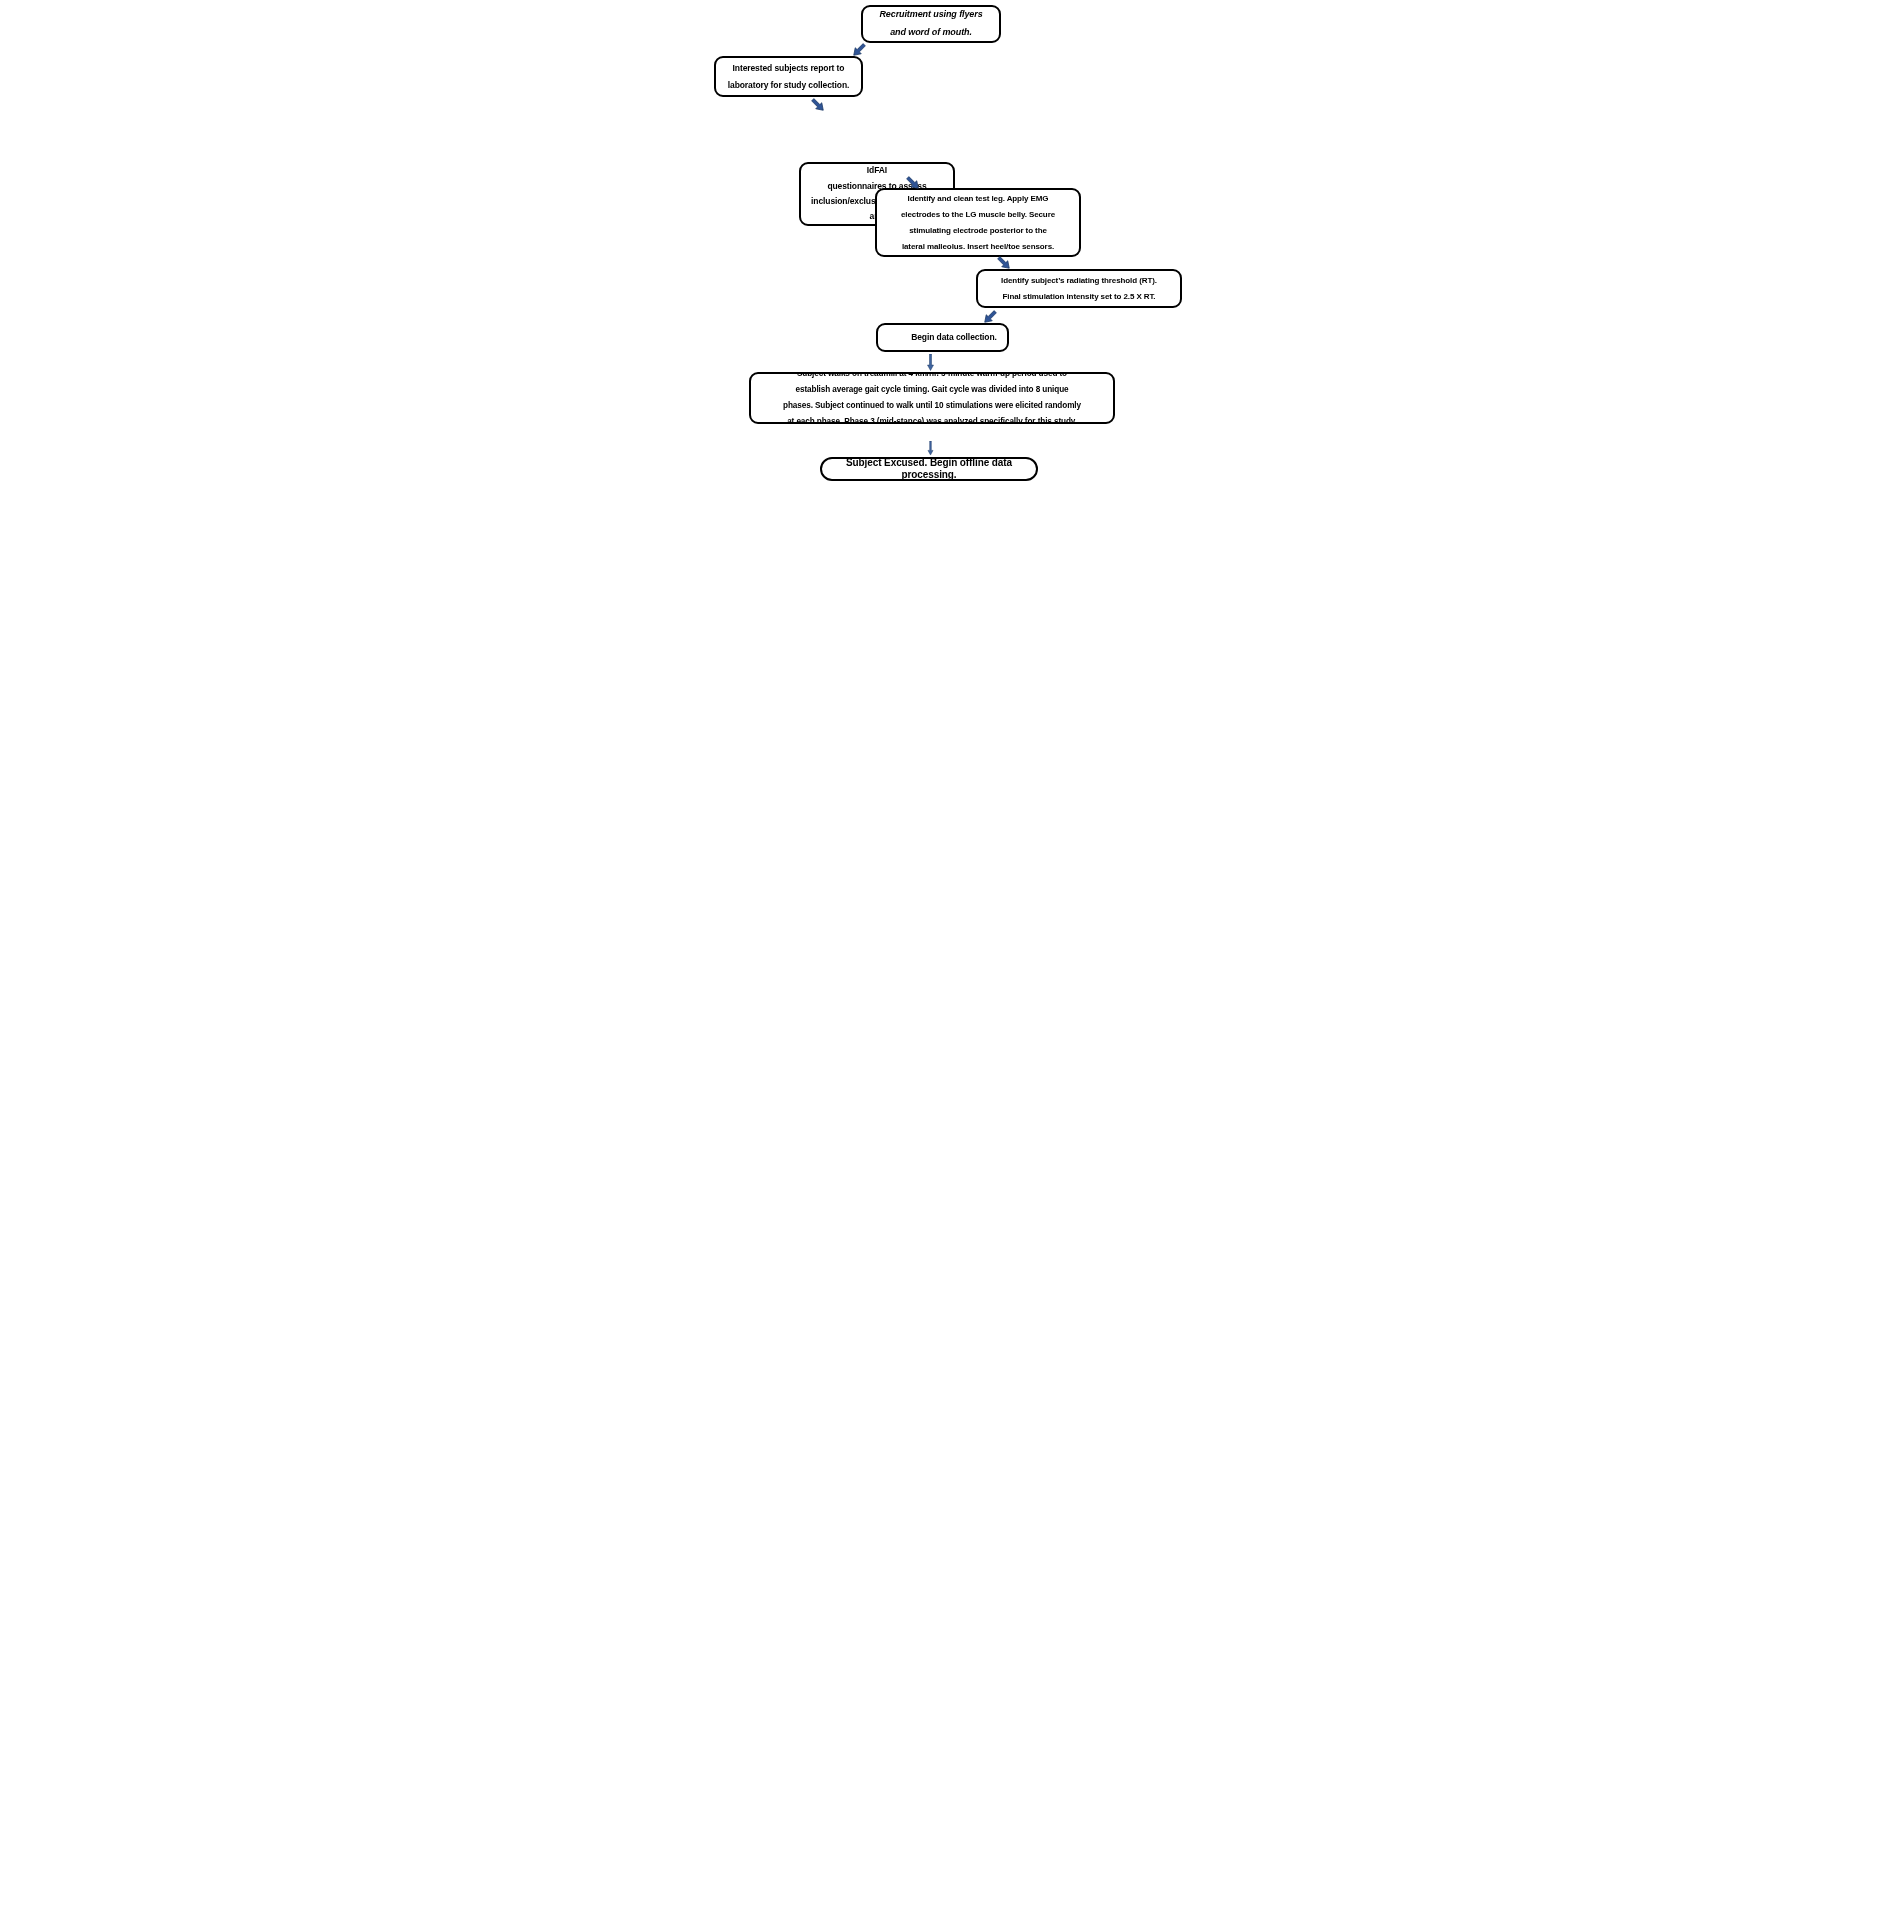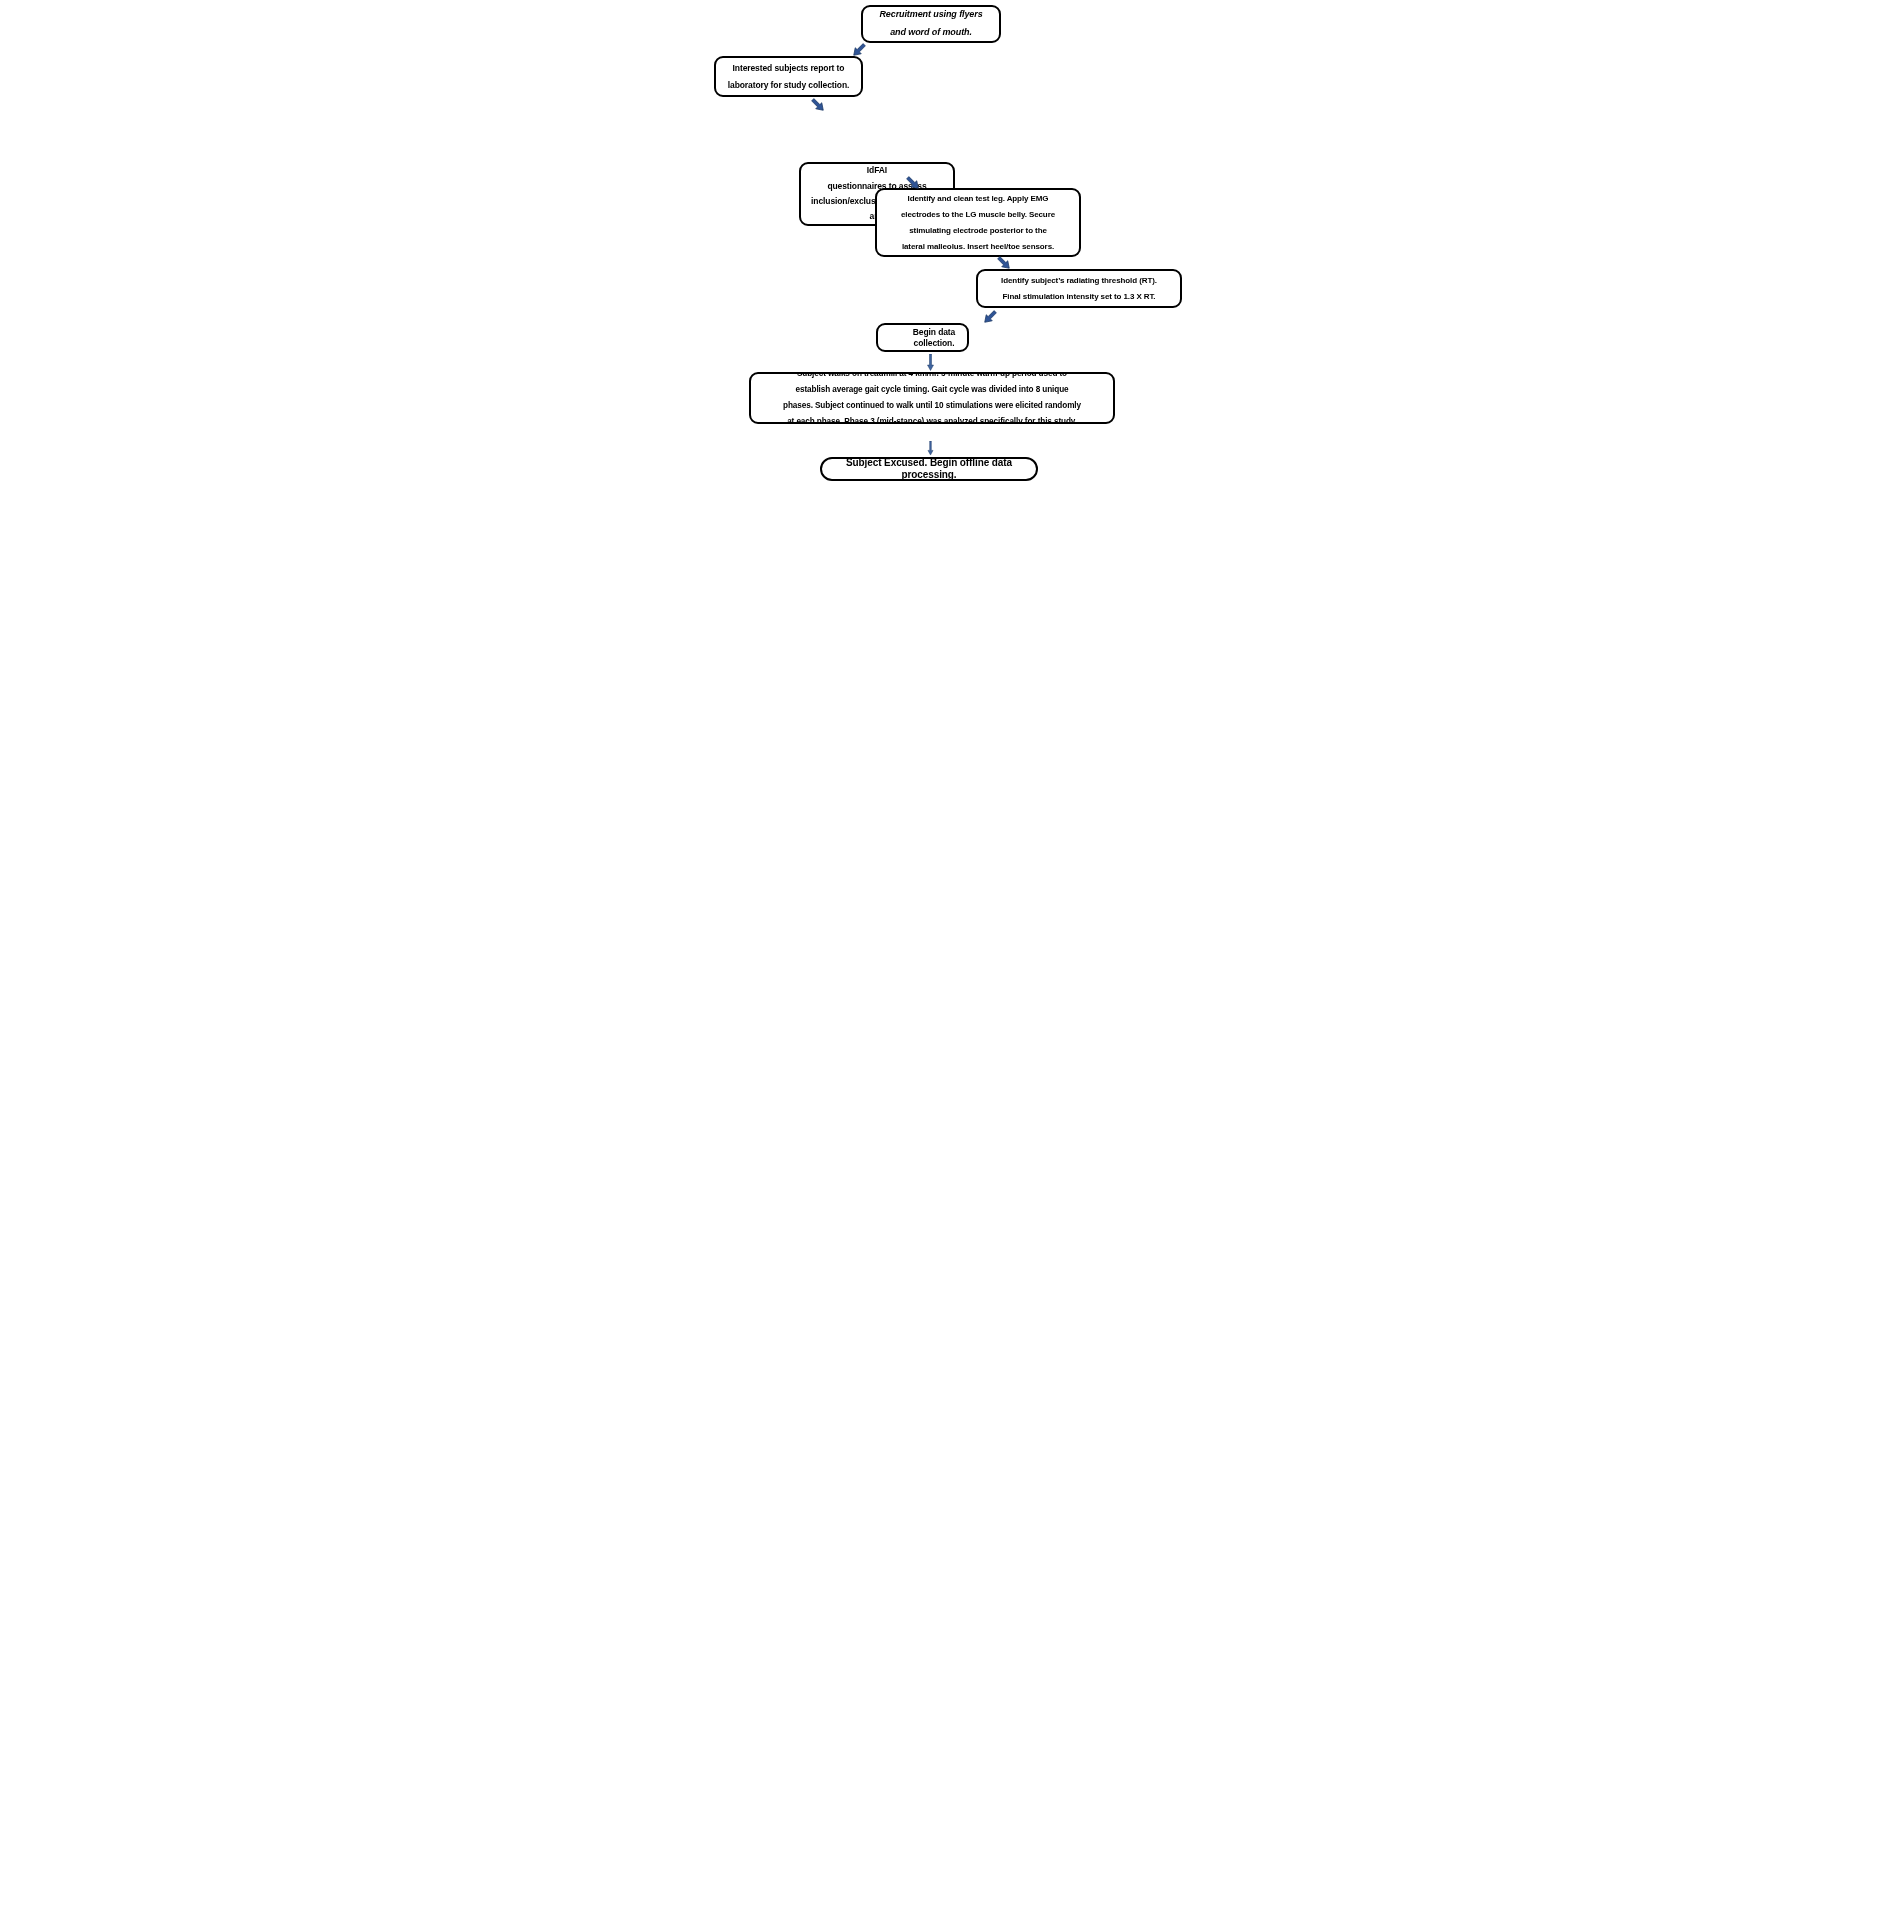--- a/index.html
+++ b/index.html
@@ -69,23 +69,23 @@
 questionnaires to assess
 inclusion/exclusion requirements and
 solidify group membership.</div>
 
   <div class="node" style="left:164px; top:188px; width:206px; height:69px; font-size:8px; line-height:2.0;">Identify and clean test leg. Apply EMG
 electrodes to the LG muscle belly.  Secure
 stimulating electrode posterior to the
 lateral malleolus.  Insert heel/toe sensors.</div>
 
   <div class="node" style="left:265px; top:269px; width:206px; height:39px; font-size:8px; line-height:1.9;">Identify subject’s radiating threshold (RT).
-Final stimulation intensity set to 1.3 X RT.</div>
+Final stimulation intensity set to 2.5 X RT.</div>
 
-  <div class="node" style="left:165px; top:323px; width:93px; height:29px; font-size:8.5px; line-height:1.2;padding-left:28px;">Begin data collection.</div>
+  <div class="node" style="left:165px; top:323px; width:133px; height:29px; font-size:8.5px; line-height:1.2;padding-left:28px;">Begin data collection.</div>
 
   <div class="node" style="left:38px; top:372px; width:366px; height:52px; font-size:8.2px; line-height:1.98;">Subject walks on treadmill at 4 km/hr. 5-minute warm-up period used to
 establish average gait cycle timing.  Gait cycle was divided into 8 unique
 phases. Subject continued to walk until 10 stimulations were elicited randomly
 at each phase. Phase 3 (mid-stance) was analyzed specifically for this study.</div>
 
   <div class="node" style="left:109px; top:457px; width:218px; height:24px; font-size:10px; line-height:1.2;border-radius:12px;">Subject Excused.  Begin offline data processing.</div>
 
   <span class="connector rot-dl" style="left:142px; top:42px; width:12px; height:16px;">
     <svg class="diag" viewBox="0 0 16 30" aria-hidden="true">

